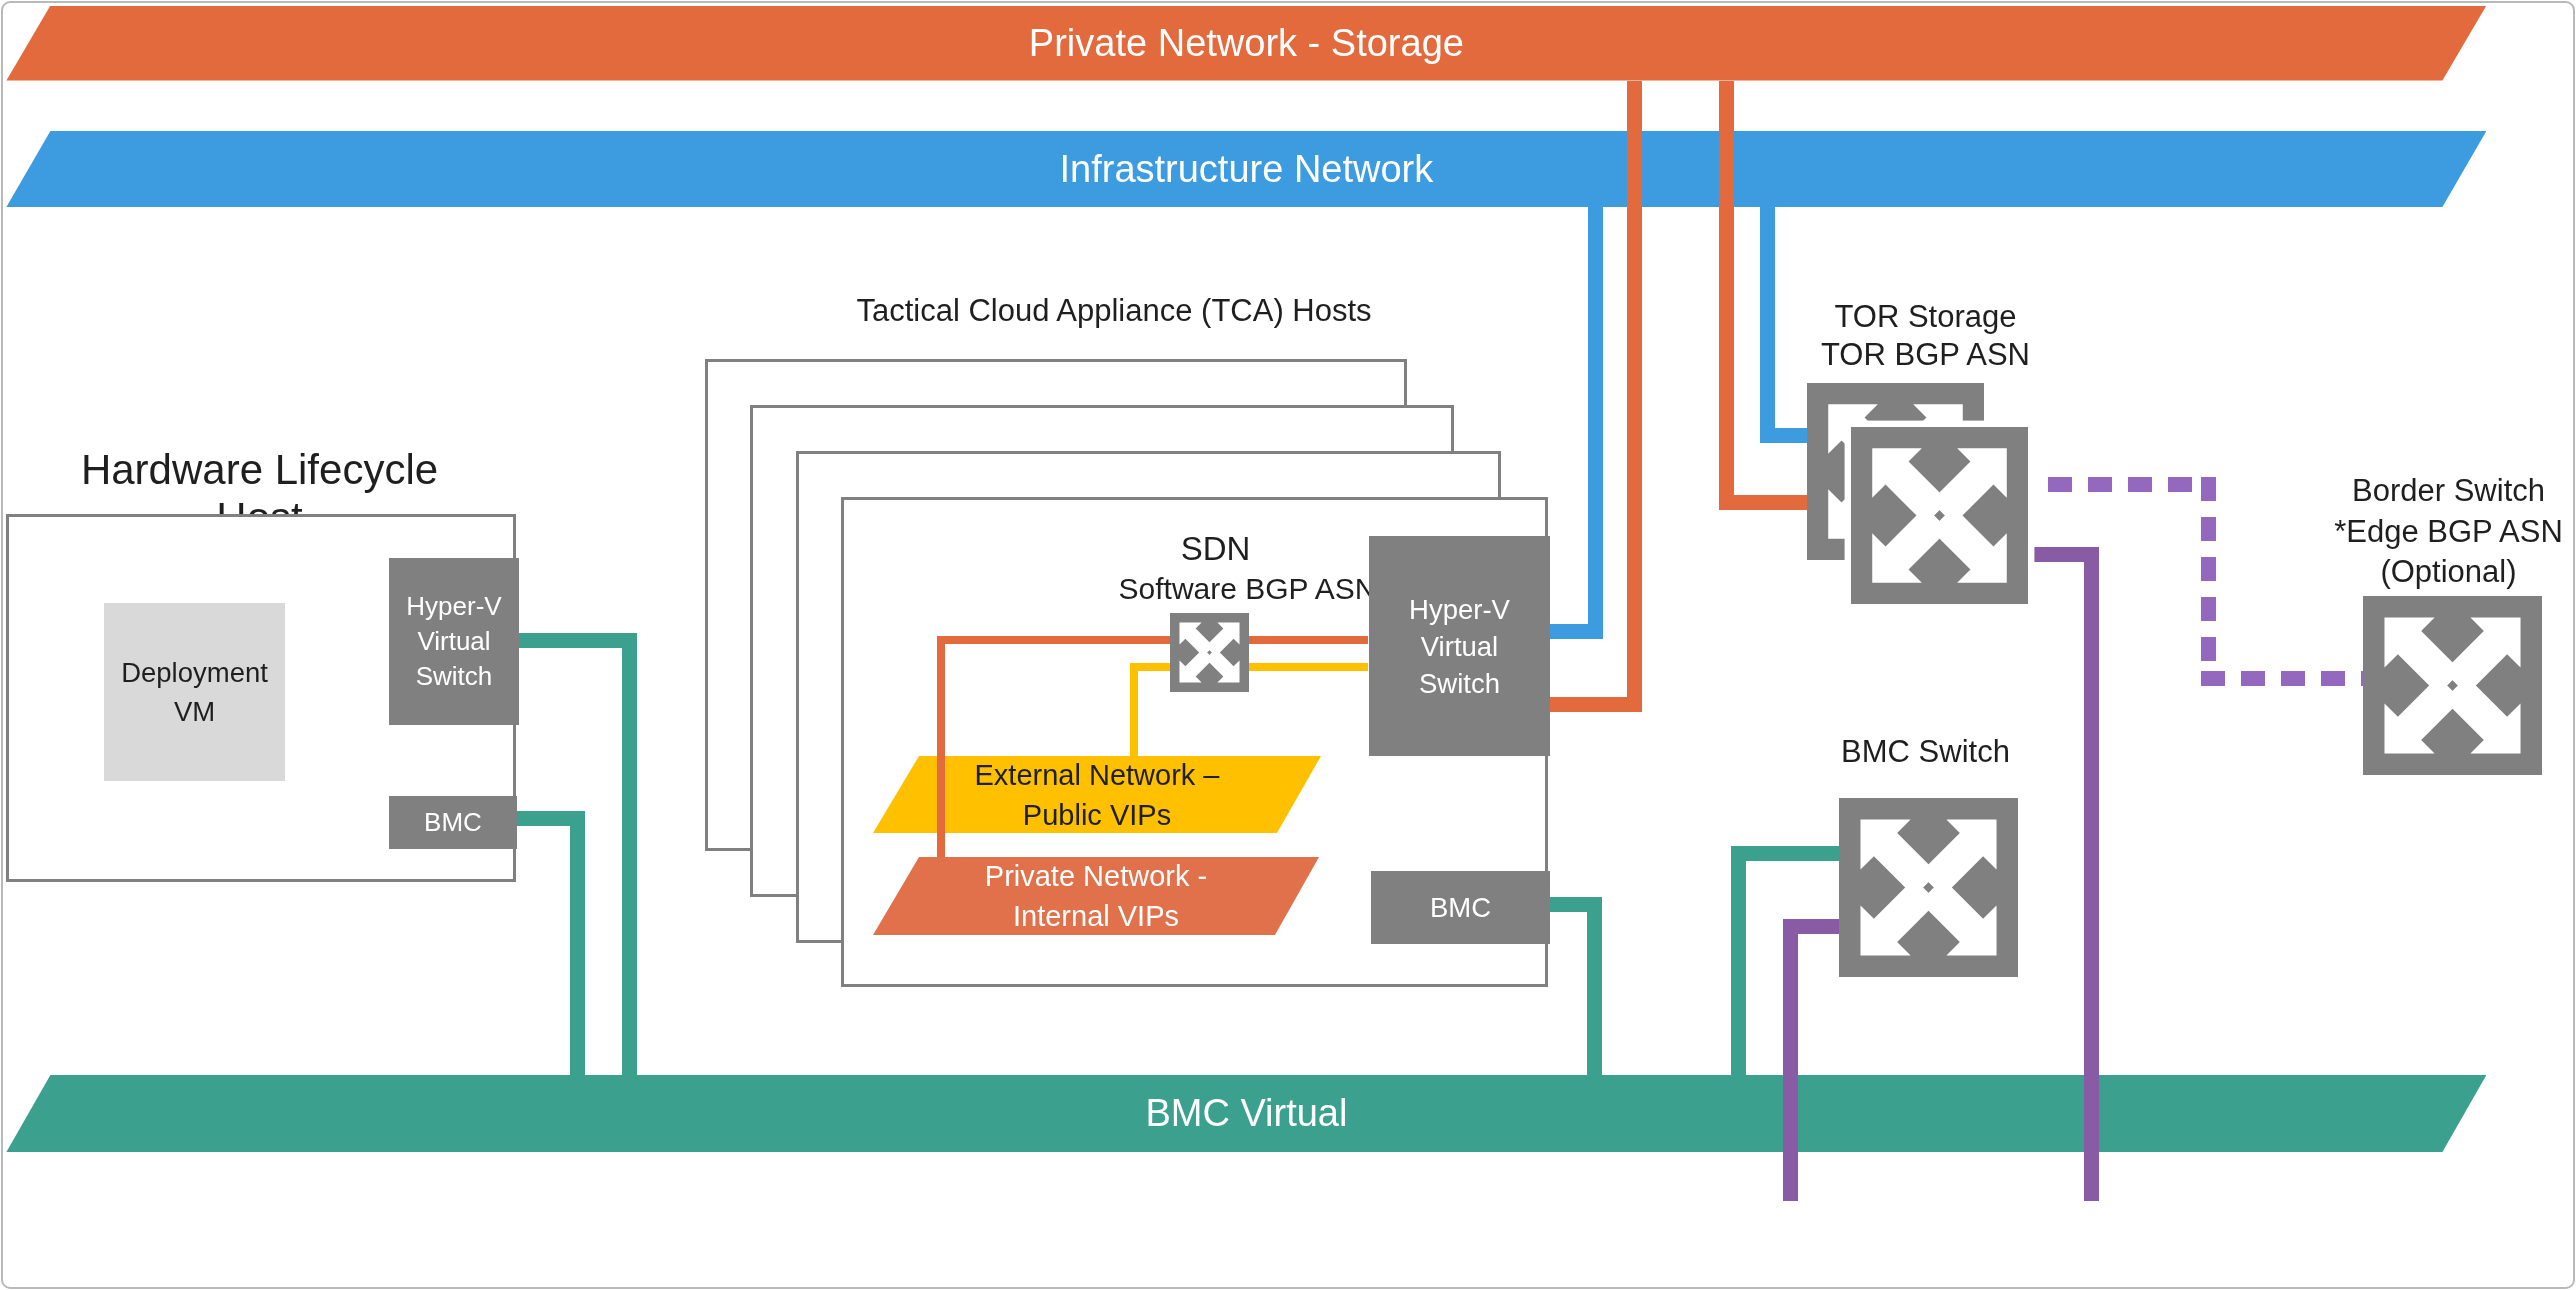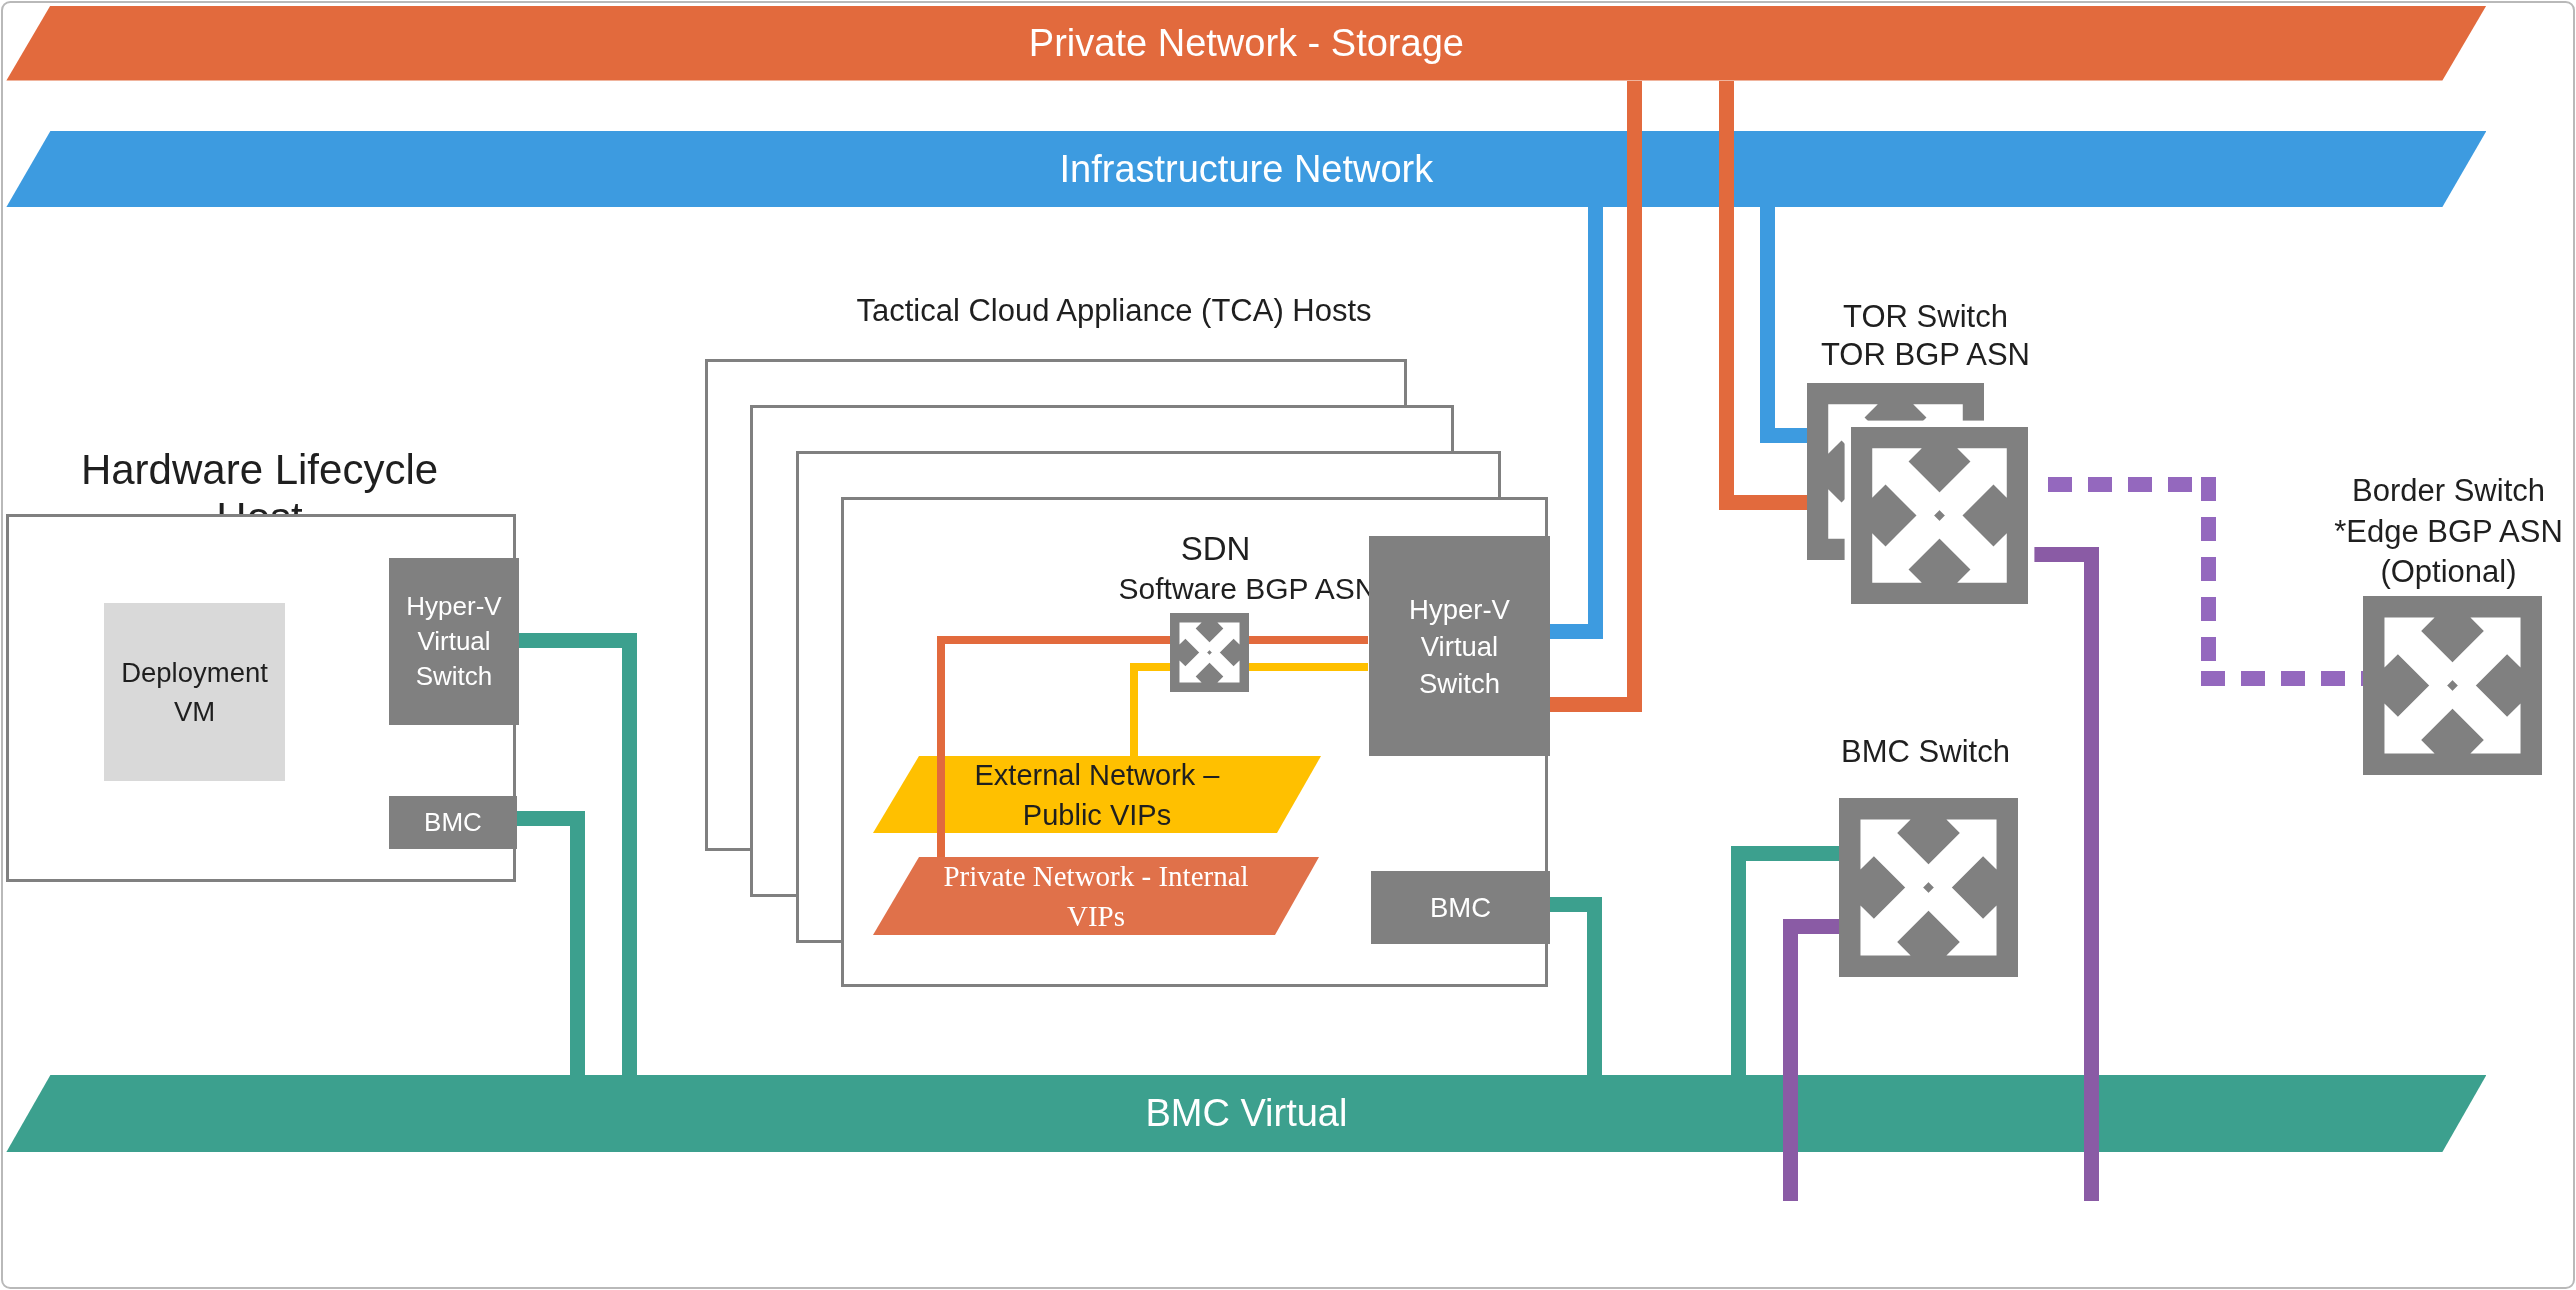--- a/index.html
+++ b/index.html
@@ -35,21 +35,21 @@
   .yellowline{background:var(--external-yellow);}
   .dash-h{position:absolute;height:14.7px;background:repeating-linear-gradient(90deg,var(--dashed-purple) 0 24px,transparent 24px 40px);}
   .dash-v{position:absolute;width:14.7px;background:repeating-linear-gradient(180deg,var(--dashed-purple) 0 24px,transparent 24px 40px);}
   
   .para{
     position:absolute;display:flex;align-items:center;justify-content:center;text-align:center;
     font-size:29px;line-height:40px;
     clip-path:polygon(46px 0,100% 0,calc(100% - 44px) 100%,0 100%);
   }
   #para-external{left:873px;top:756px;width:448px;height:77px;background:var(--external-yellow);color:#1f1f1f;}
-  #para-internal{left:873px;top:857px;width:446px;height:78px;background:var(--internal-orange);color:#fff;font-family:Liberation Serif, serif;}
+  #para-internal{left:873px;top:857px;width:446px;height:78px;background:var(--internal-orange);color:#fff;}
   .para .inner{width:312px;}
   
   .sw-icon{position:absolute;}
   .sw-icon svg{display:block;width:100%;height:100%;}
   .halo{box-shadow:0 0 0 6.4px #fff;}
 </style>
 </head>
 <body>
 
 <div id="canvas">
@@ -158,21 +158,21 @@
     <svg viewBox="0 0 100 100">
         <use href="#switch-glyph"></use>
       </svg>
   </div>
   <div class="sw-icon" style="left:2363px;top:596px;width:179px;height:179px;">
     <svg viewBox="0 0 100 100">
         <use href="#switch-glyph"></use>
       </svg>
   </div>
 
-  <div class="label b" style="left:1742px;top:299px;width:367px;font-size:31px;">TOR Switch</div>
+  <div class="label b" style="left:1742px;top:299px;width:367px;font-size:31px;">TOR Storage</div>
   <div class="label" style="left:1742px;top:337px;width:367px;font-size:31px;">TOR BGP ASN</div>
   <div class="label b" style="left:1742px;top:734px;width:367px;font-size:31px;">BMC Switch</div>
   <div class="label b" style="left:2265px;top:473px;width:367px;font-size:31px;">Border Switch</div>
   <div class="label" style="left:2265px;top:514px;width:367px;font-size:31px;">*Edge BGP ASN</div>
   <div class="label" style="left:2265px;top:554px;width:367px;font-size:31px;">(Optional)</div>
 
   <svg width="0" height="0" style="position:absolute;" aria-hidden="true">
     <defs>
       <g id="switch-glyph">
         <rect x="0" y="0" width="100" height="100" fill="#808080"></rect>

